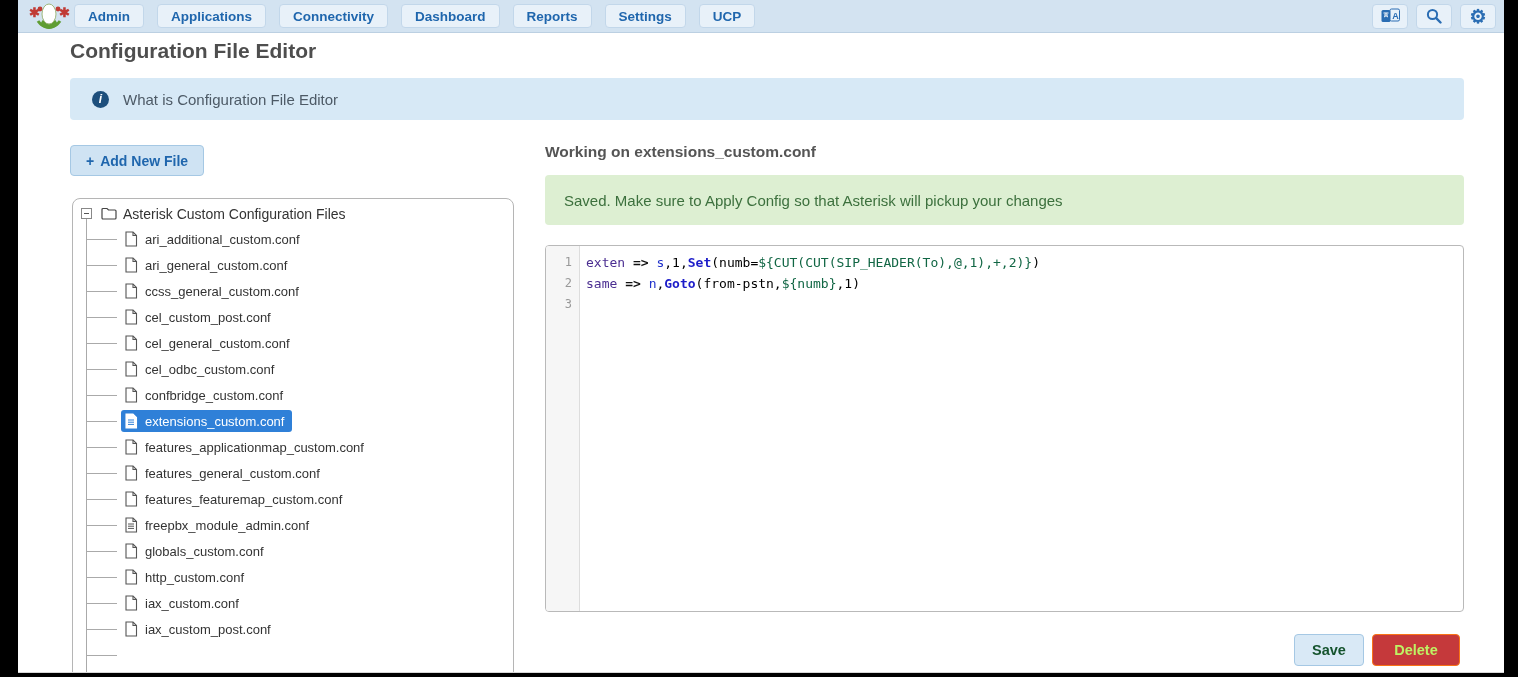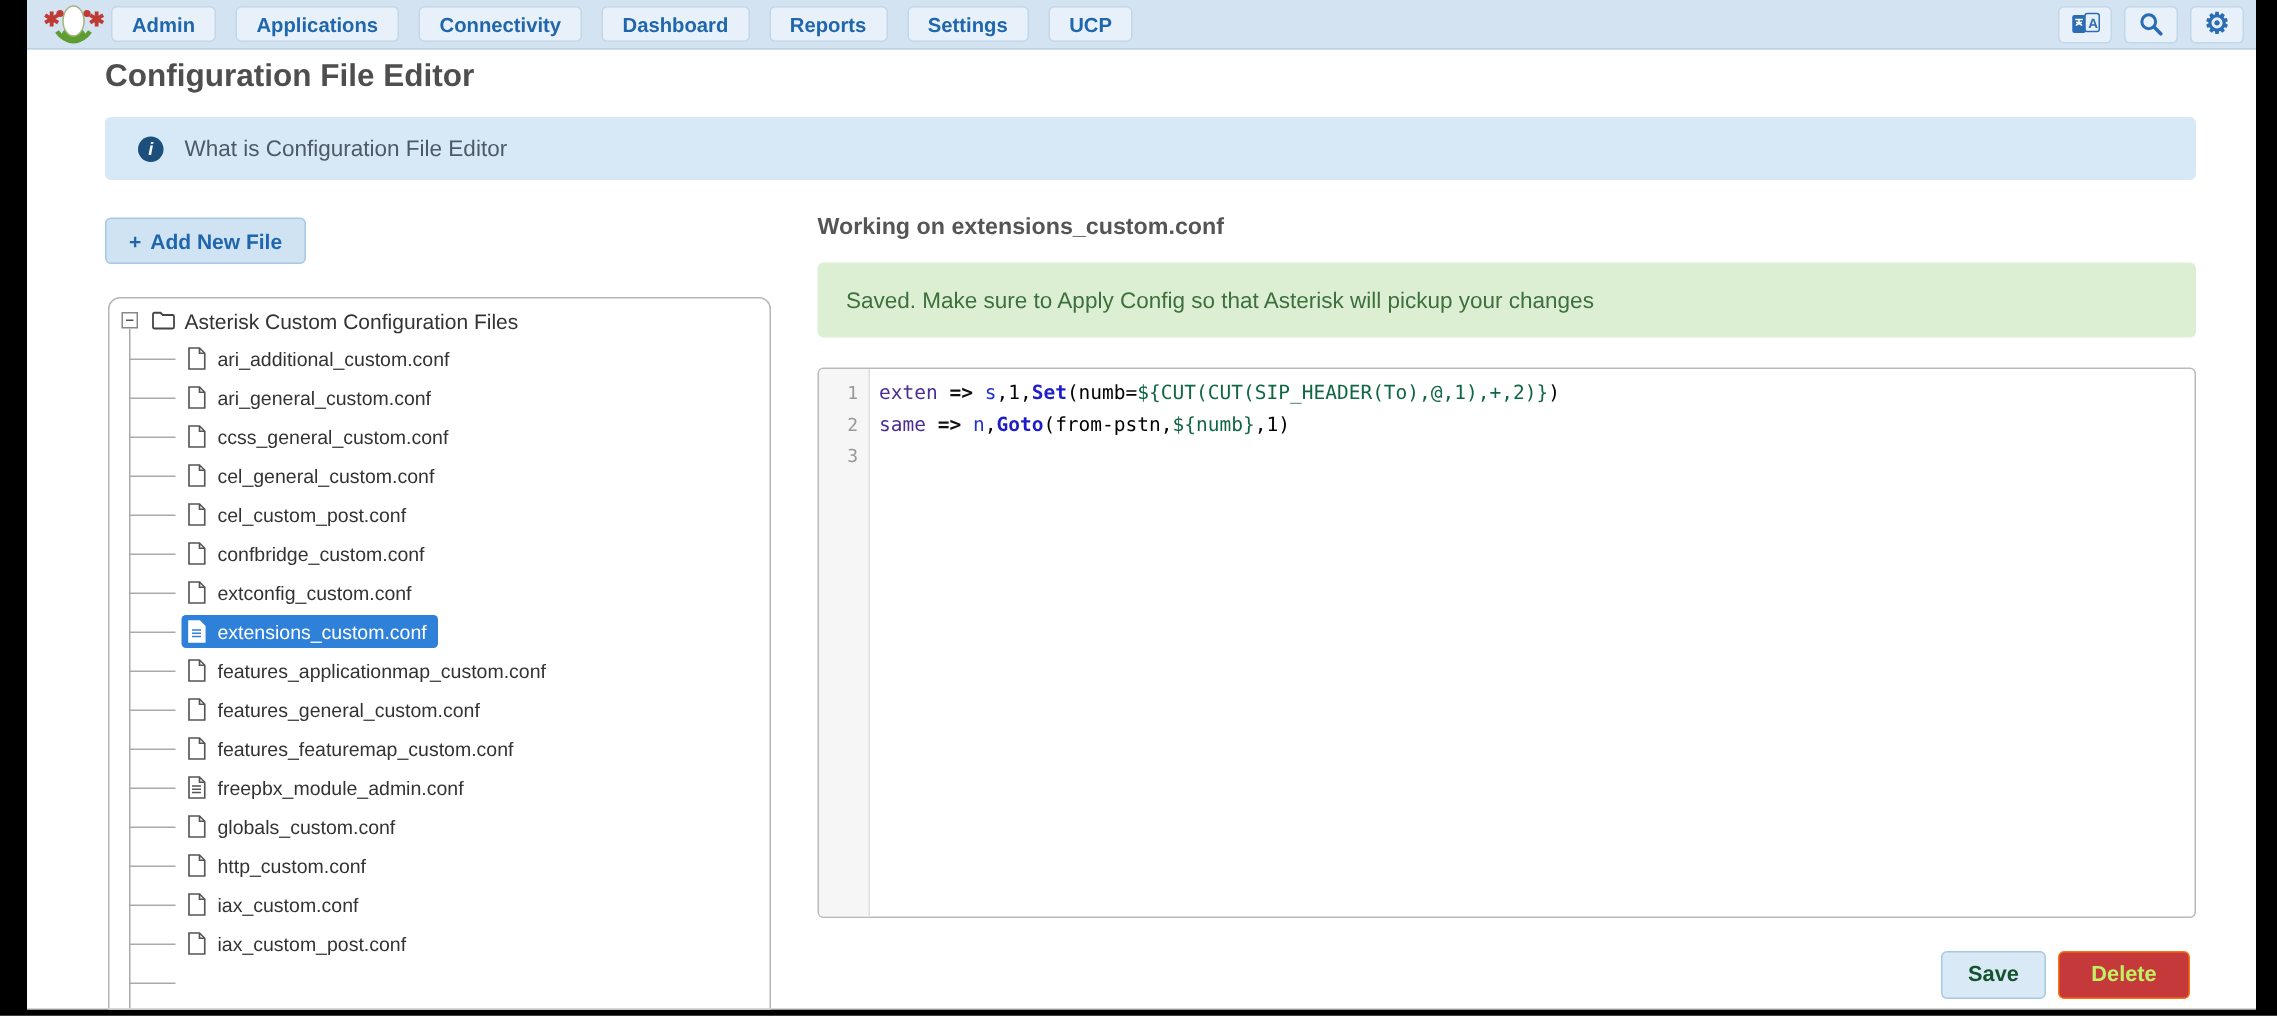--- a/index.html
+++ b/index.html
@@ -191,48 +191,48 @@
               </svg>
               <span class="tree-label">ccss_general_custom.conf</span>
             </span>
           </div>
           <div class="tree-row">
             <span class="tree-pill">
               <svg width="14" height="16" viewBox="0 0 14 16">
                 <path d="M2 1 h7 l3.5 3.5 v10.5 h-10.5 z" fill="#fff" stroke="#555" stroke-width="1.1"></path>
                 <path d="M9 1 v3.5 h3.5" fill="none" stroke="#555" stroke-width="1.1"></path>
               </svg>
+              <span class="tree-label">cel_custom_post.conf</span>
+            </span>
+          </div>
+          <div class="tree-row">
+            <span class="tree-pill">
+              <svg width="14" height="16" viewBox="0 0 14 16">
+                <path d="M2 1 h7 l3.5 3.5 v10.5 h-10.5 z" fill="#fff" stroke="#555" stroke-width="1.1"></path>
+                <path d="M9 1 v3.5 h3.5" fill="none" stroke="#555" stroke-width="1.1"></path>
+              </svg>
               <span class="tree-label">cel_general_custom.conf</span>
             </span>
           </div>
           <div class="tree-row">
             <span class="tree-pill">
               <svg width="14" height="16" viewBox="0 0 14 16">
                 <path d="M2 1 h7 l3.5 3.5 v10.5 h-10.5 z" fill="#fff" stroke="#555" stroke-width="1.1"></path>
                 <path d="M9 1 v3.5 h3.5" fill="none" stroke="#555" stroke-width="1.1"></path>
               </svg>
-              <span class="tree-label">cel_custom_post.conf</span>
+              <span class="tree-label">cel_odbc_custom.conf</span>
             </span>
           </div>
           <div class="tree-row">
             <span class="tree-pill">
               <svg width="14" height="16" viewBox="0 0 14 16">
                 <path d="M2 1 h7 l3.5 3.5 v10.5 h-10.5 z" fill="#fff" stroke="#555" stroke-width="1.1"></path>
                 <path d="M9 1 v3.5 h3.5" fill="none" stroke="#555" stroke-width="1.1"></path>
               </svg>
               <span class="tree-label">confbridge_custom.conf</span>
-            </span>
-          </div>
-          <div class="tree-row">
-            <span class="tree-pill">
-              <svg width="14" height="16" viewBox="0 0 14 16">
-                <path d="M2 1 h7 l3.5 3.5 v10.5 h-10.5 z" fill="#fff" stroke="#555" stroke-width="1.1"></path>
-                <path d="M9 1 v3.5 h3.5" fill="none" stroke="#555" stroke-width="1.1"></path>
-              </svg>
-              <span class="tree-label">extconfig_custom.conf</span>
             </span>
           </div>
           <div class="tree-row">
             <span class="tree-pill selected">
               <svg width="14" height="16" viewBox="0 0 14 16">
                 <path d="M2 1 h7 l3.5 3.5 v10.5 h-10.5 z" fill="#fff" stroke="#fff" stroke-width="1.1"></path>
                 <path d="M9 1 v3.5 h3.5" fill="none" stroke="#fff" stroke-width="1.1"></path>
                 <path d="M4 7 h6 M4 9.2 h6 M4 11.4 h6" stroke="#2f80d8" stroke-width="1"></path>
               </svg>
               <span class="tree-label">extensions_custom.conf</span>

